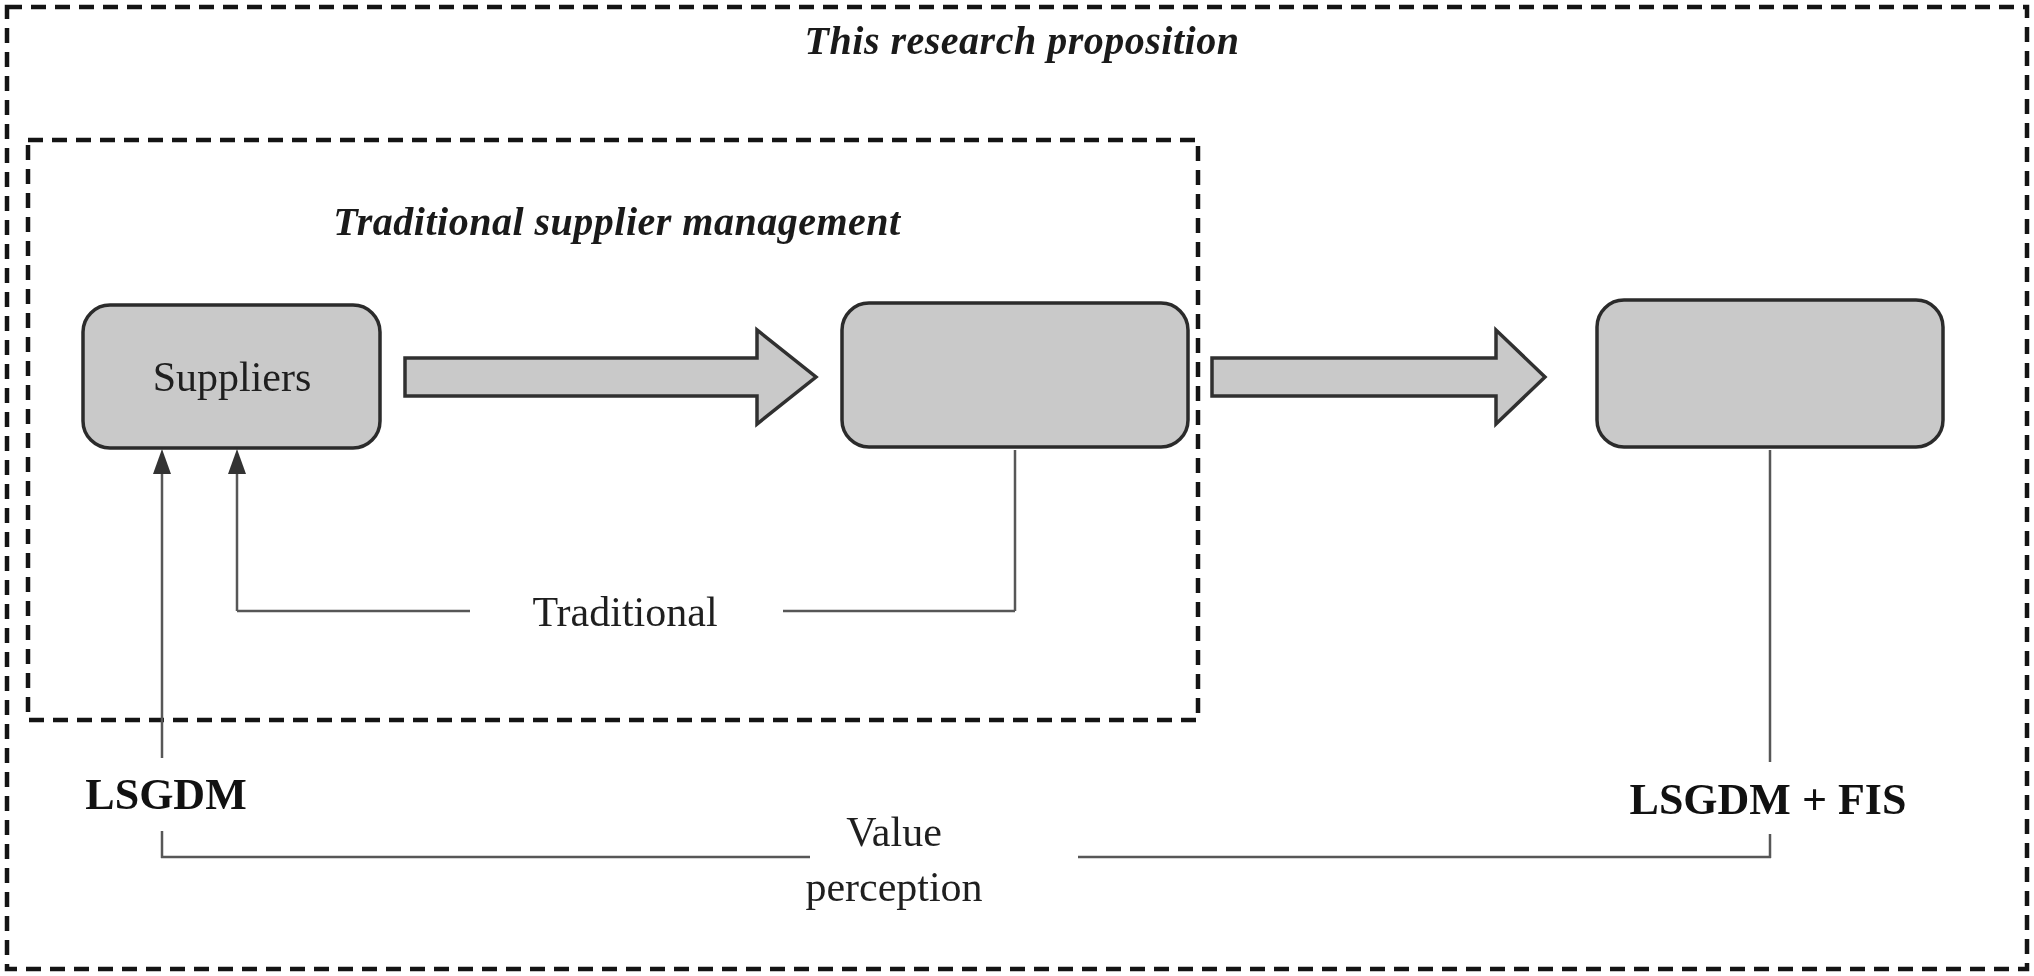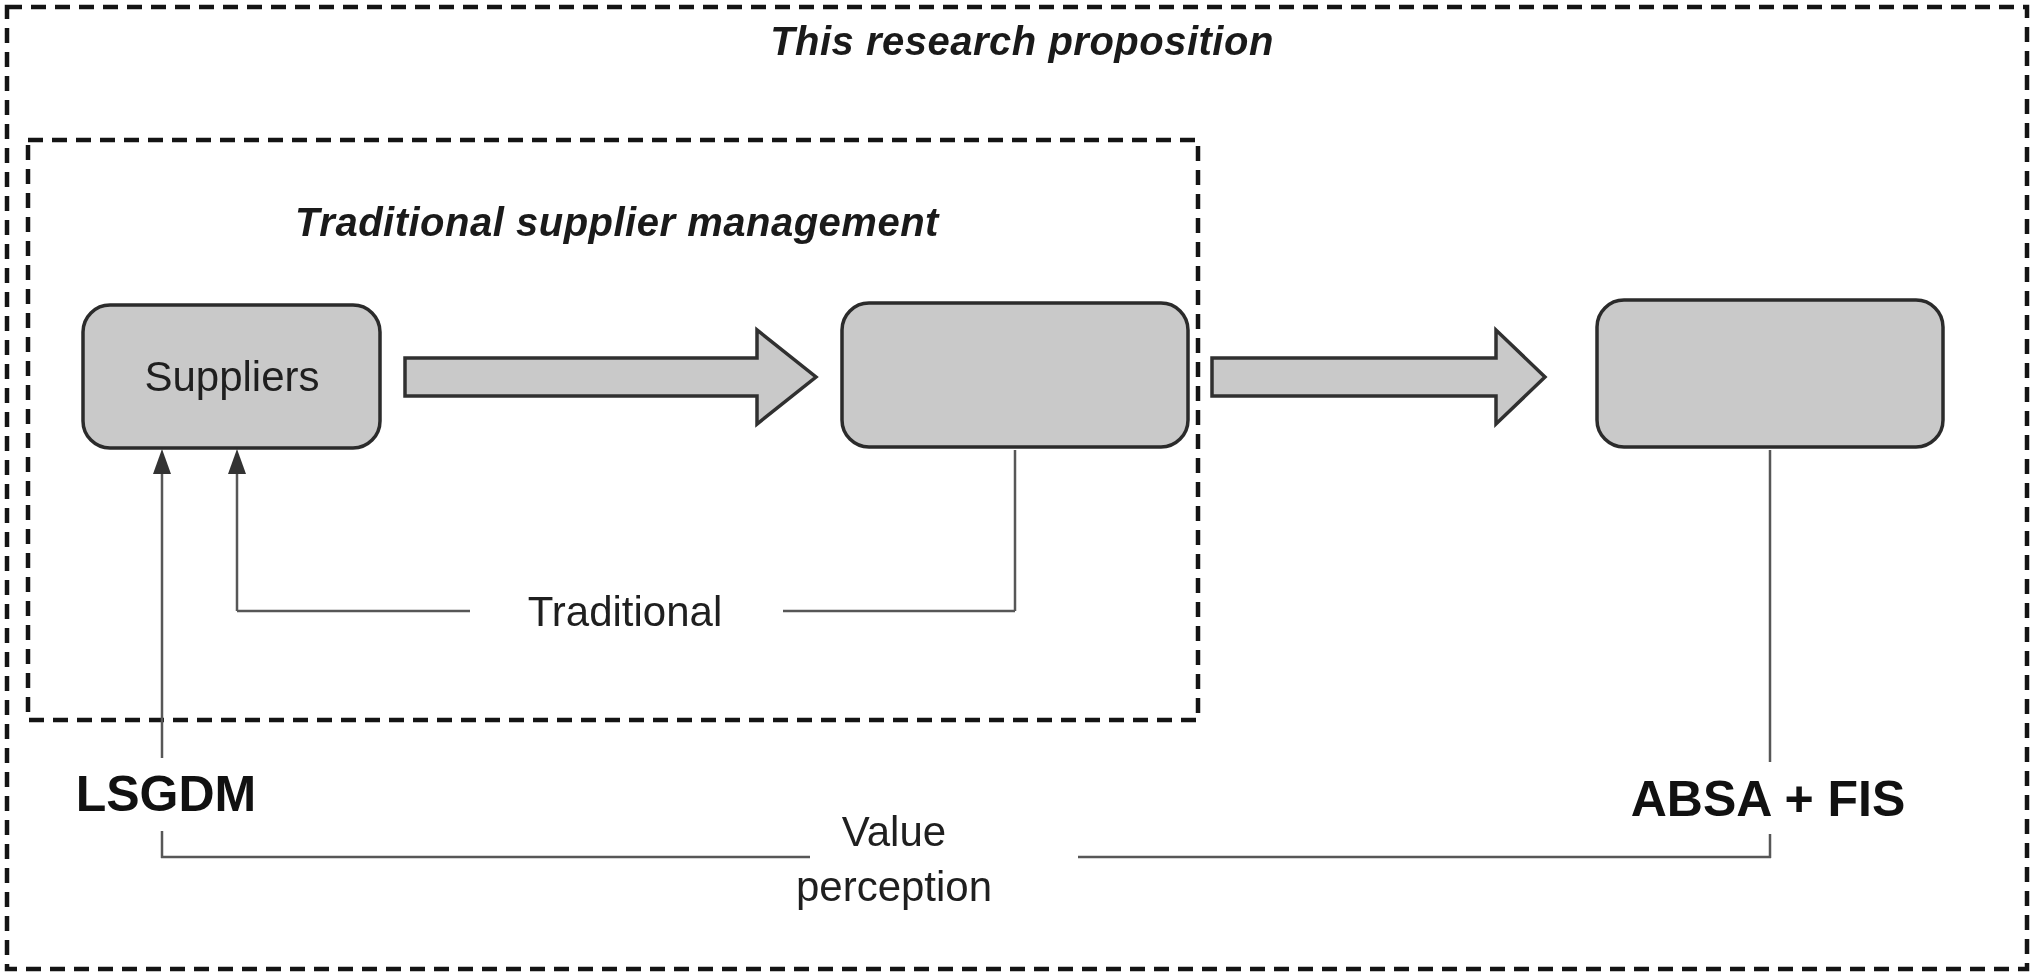--- a/index.html
+++ b/index.html
@@ -5,21 +5,21 @@
   html, body {
     margin: 0;
     padding: 0;
     background: #ffffff;
   }
   .canvas {
     position: relative;
     width: 2034px;
     height: 976px;
     background: #ffffff;
-    font-family: Liberation Sans, sans-serif;
+    font-family: Liberation Serif, serif;
     overflow: hidden;
   }
   .shapes {
     position: absolute;
     left: 0;
     top: 0;
   }
   .label {
     position: absolute;
     transform: translate(-50%, -50%);
@@ -46,21 +46,21 @@
   .flow-label {
     font-size: 42px;
     color: #1f1f1f;
   }
   .flow-label.wrap {
     white-space: normal;
     width: 270px;
     line-height: 1.3;
   }
   .method-label {
-    font-size: 50px;
+    font-size: 44px;
     font-weight: bold;
     color: #111111;
   }
 </style>
 </head>
 <body>
 
 <div class="canvas">
 
   <svg class="shapes" width="2034" height="976" viewBox="0 0 2034 976">
@@ -104,17 +104,17 @@
   <div class="label frame-title" style="left:617px; top:183px;margin-top:39px;">Traditional supplier management</div>
 
   <div class="label node-label" style="left:232px; top:377px;">Suppliers</div>
 
 
 
   <div class="label flow-label" style="left:625px; top:612px;">Traditional</div>
 
   <div class="label method-label" style="left:166px; top:795px;">LSGDM</div>
 
-  <div class="label method-label" style="left:1768px; top:800px;">ABSA + FIS</div>
+  <div class="label method-label" style="left:1768px; top:800px;">LSGDM + FIS</div>
 
   <div class="label flow-label wrap" style="left:894px; top:860px;">Value perception</div>
 
 </div>
 
 </body></html>

